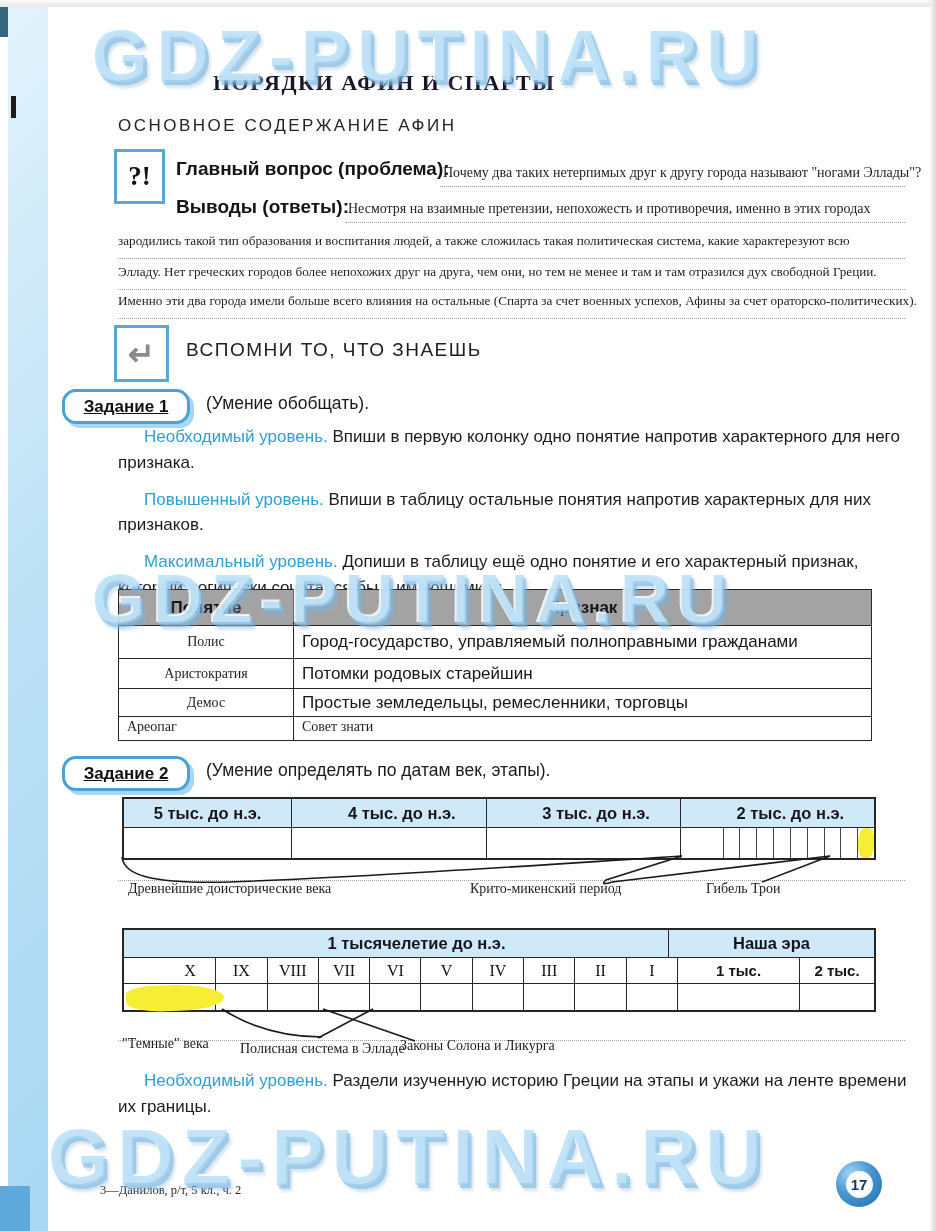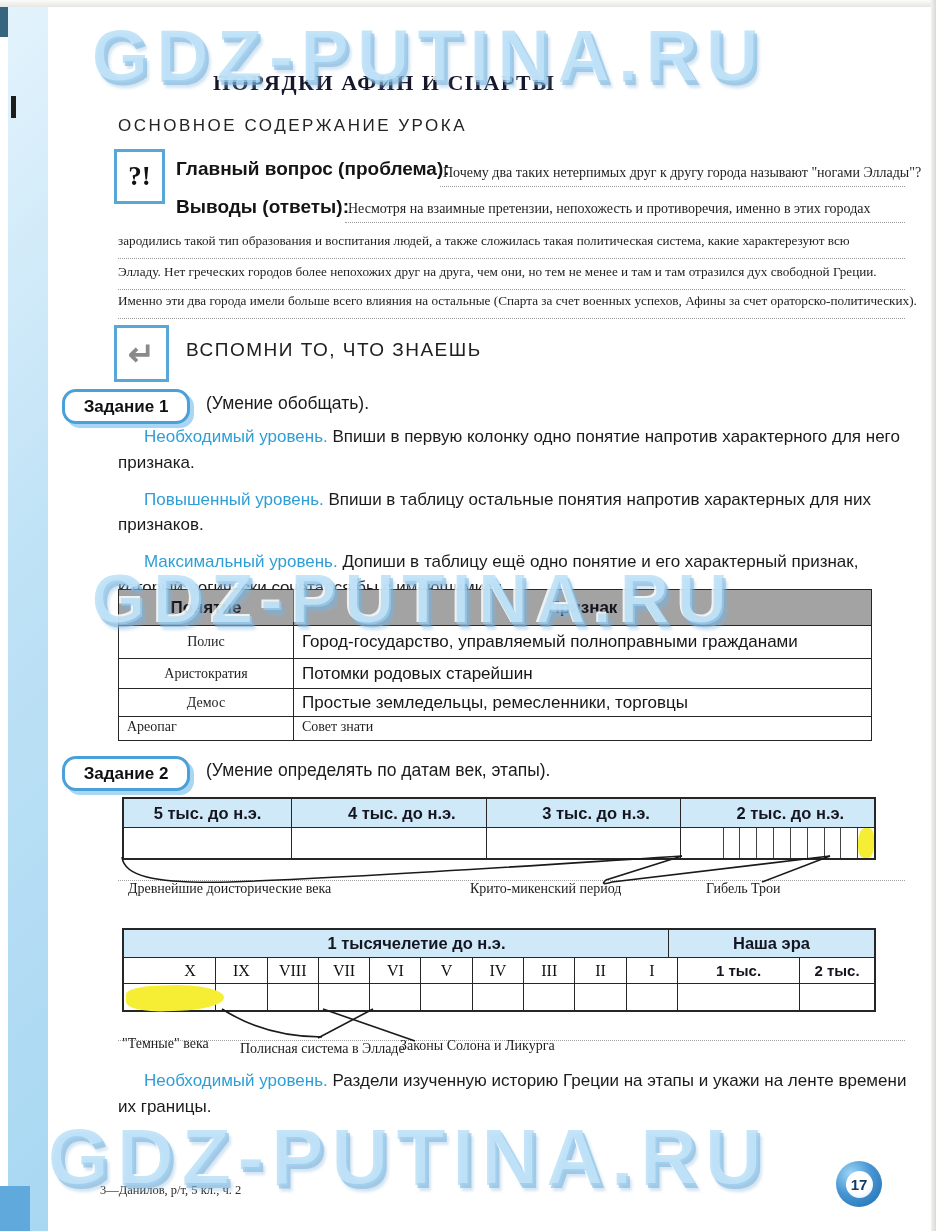--- a/index.html
+++ b/index.html
@@ -31,21 +31,21 @@
   .icon-box{position:absolute;background:#fff;border:3px solid #57a8d8;display:flex;align-items:center;justify-content:center;}
   .problem-box{left:114px;top:149px;width:45px;height:49px;font-family:"Liberation Serif",serif;
       font-weight:bold;font-size:27px;color:#111;}
   .recall-box{left:114px;top:325px;width:49px;height:51px;font-size:32px;font-weight:bold;color:#8a8a8a;}
   .q-label{position:absolute;font-size:19px;font-weight:600;color:#141414;}
   .ans{font-family:"Liberation Serif",serif;color:#222;}
   .ans-underline{position:absolute;border-bottom:1.5px dotted #9a9a9a;}
   
   .task-pill{position:absolute;left:62px;width:122px;height:29px;background:#fff;border:3px solid #4aa0d8;
       border-radius:14px;box-shadow:4px 4px 0 #a9d6f2;display:flex;align-items:center;justify-content:center;
-      font-weight:bold;font-size:17px;color:#101014;}
+      font-weight:bold;font-size:17px;color:#101014;text-decoration:underline;}
   .skill{position:absolute;left:206px;font-size:17.5px;color:#1b1b1b;}
   .recall-heading{position:absolute;left:186px;top:339px;font-size:19px;letter-spacing:1.5px;color:#202020;}
   
   .levels{position:absolute;left:118px;width:792px;}
   .levels p{margin:0 0 11px 0;font-size:17px;line-height:1.52;text-indent:26px;color:#1b1b1b;}
   .lvl-name{color:#2f9ed6;}
   
   .ctable{position:absolute;left:118px;top:589px;width:754px;border-collapse:collapse;table-layout:fixed;}
   .ctable td,.ctable th{border:1.6px solid #262626;padding:2px 8px;vertical-align:middle;}
   .ctable th{background:#a3a3a3;font-size:17px;font-weight:bold;color:#15151f;height:31px;}
@@ -100,21 +100,21 @@
 
 <div class="page">
   <div class="scan-top"></div>
   <div class="scan-right"></div>
   <div class="corner-notch"></div>
   <div class="strip"></div>
   <div class="strip-tick"></div>
   <div class="corner-blue"></div>
 
   <div class="title">ПОРЯДКИ АФИН И СПАРТЫ</div>
-  <div class="content-heading">ОСНОВНОЕ СОДЕРЖАНИЕ УРОКА</div>
+  <div class="content-heading">ОСНОВНОЕ СОДЕРЖАНИЕ АФИН</div>
 
   <div class="icon-box problem-box">?!</div>
   <div class="q-label" style="left:176px;top:158px;position:absolute;">Главный вопрос (проблема):</div>
   <div class="ans nowrap" style="position:absolute;left:443px;top:165px;font-size:14px;">Почему два таких нетерпимых друг к другу города называют "ногами Эллады"?</div>
   <div class="ans-underline" style="left:440px;top:186px;width:465px;"></div>
 
   <div class="q-label" style="left:176px;top:196px;position:absolute;">Выводы (ответы):</div>
   <div class="ans nowrap" style="position:absolute;left:348px;top:201px;font-size:14px;">Несмотря на взаимные претензии, непохожесть и противоречия, именно в этих городах</div>
   <div class="ans-underline" style="left:345px;top:222px;width:560px;"></div>
 

